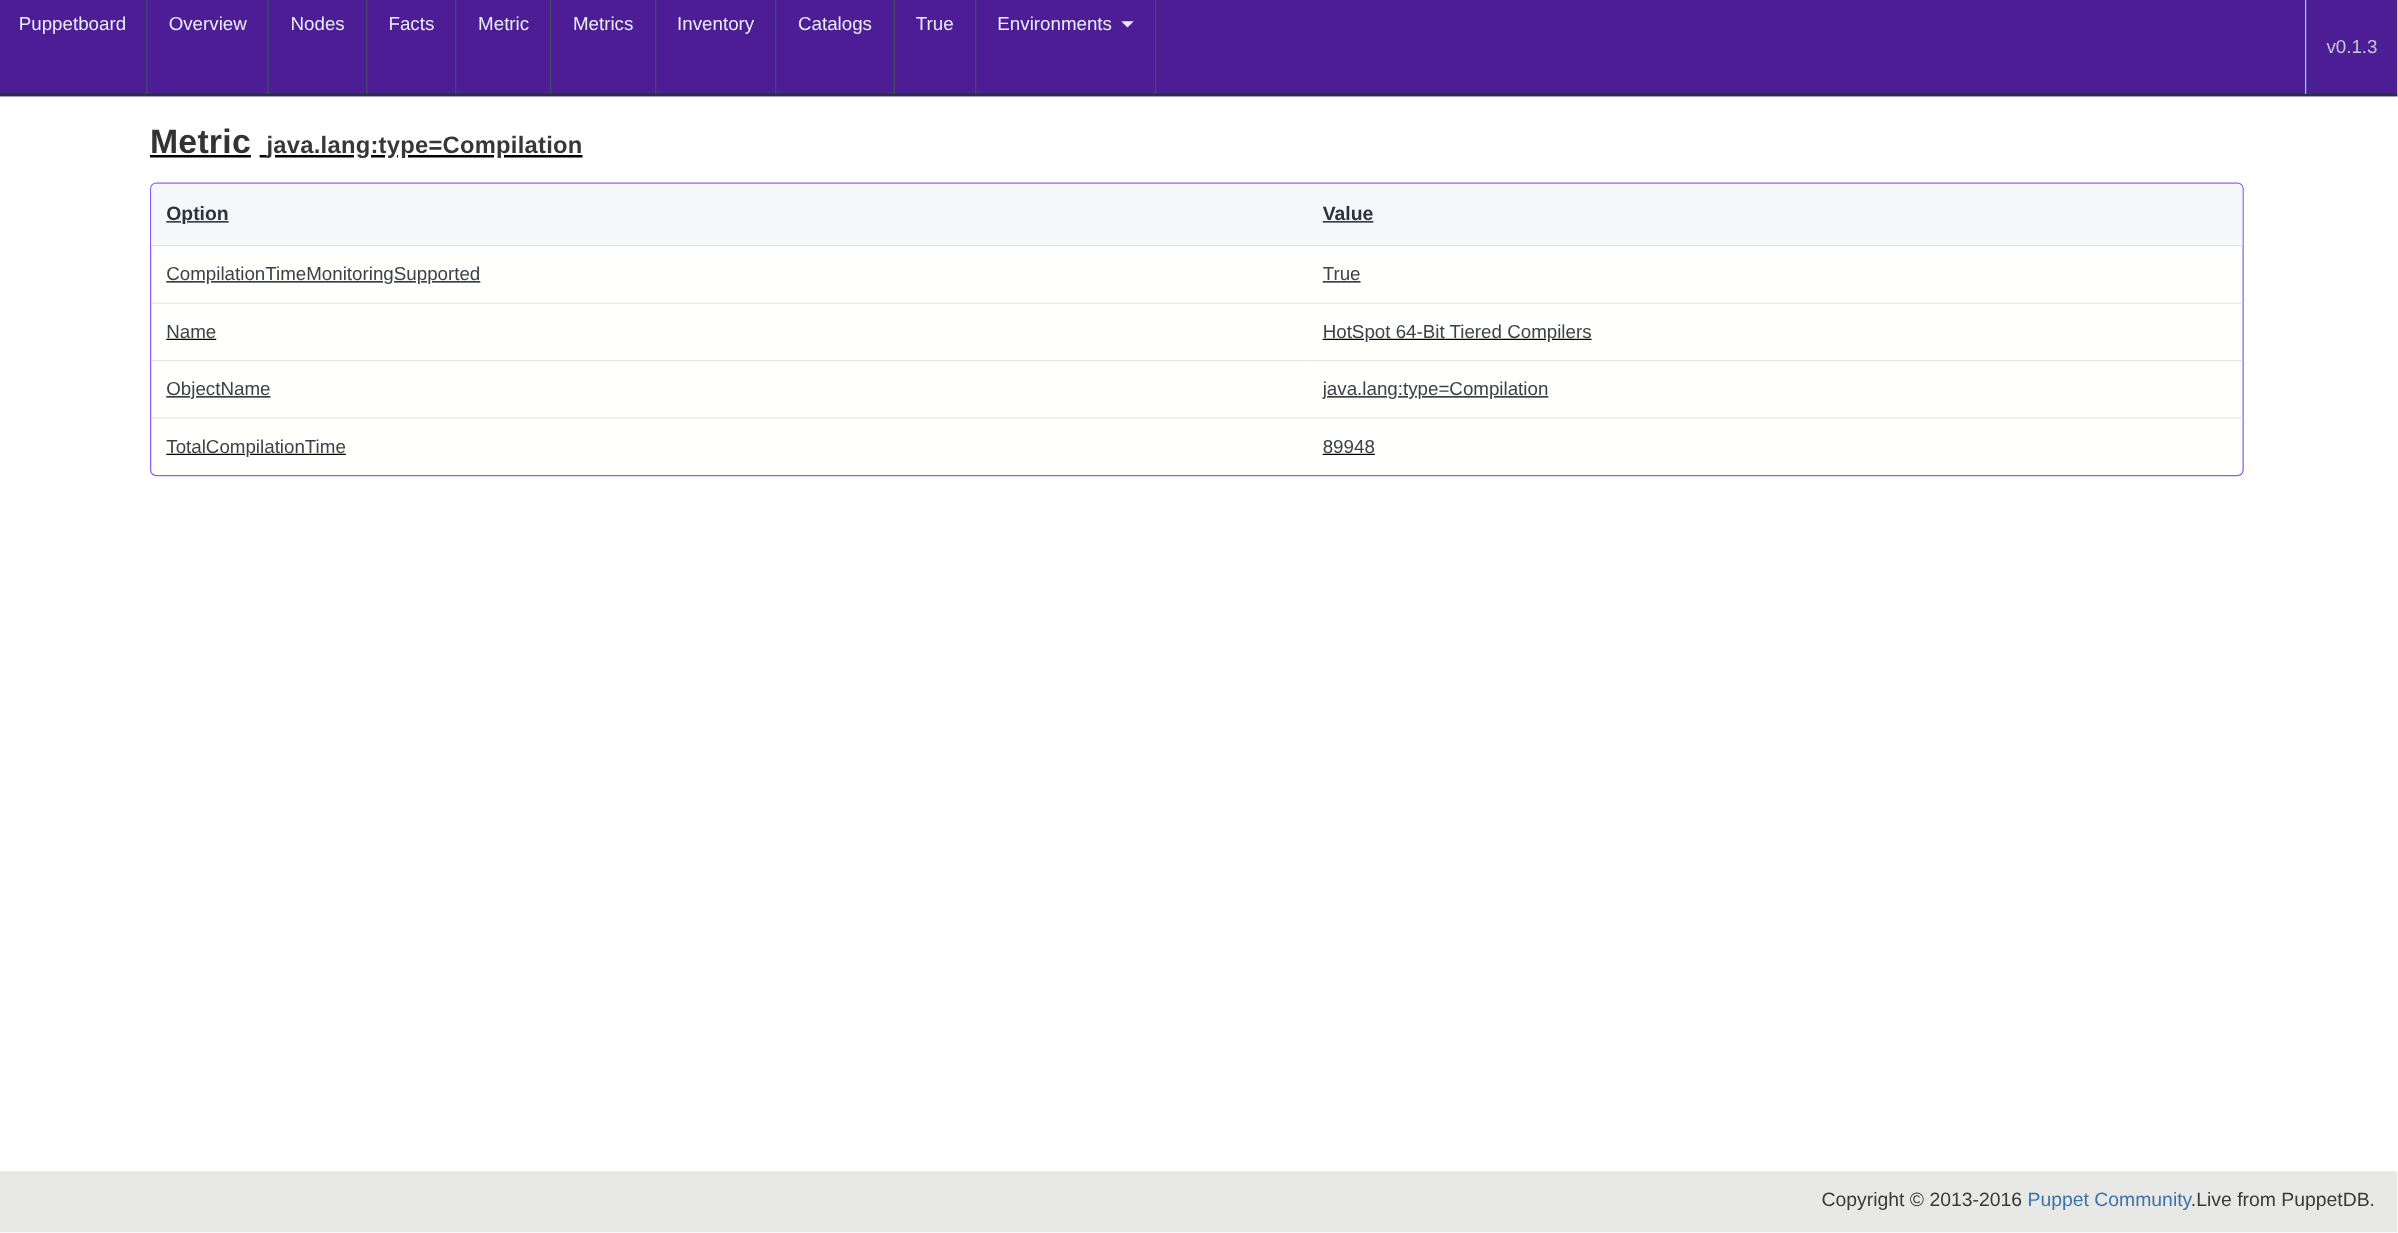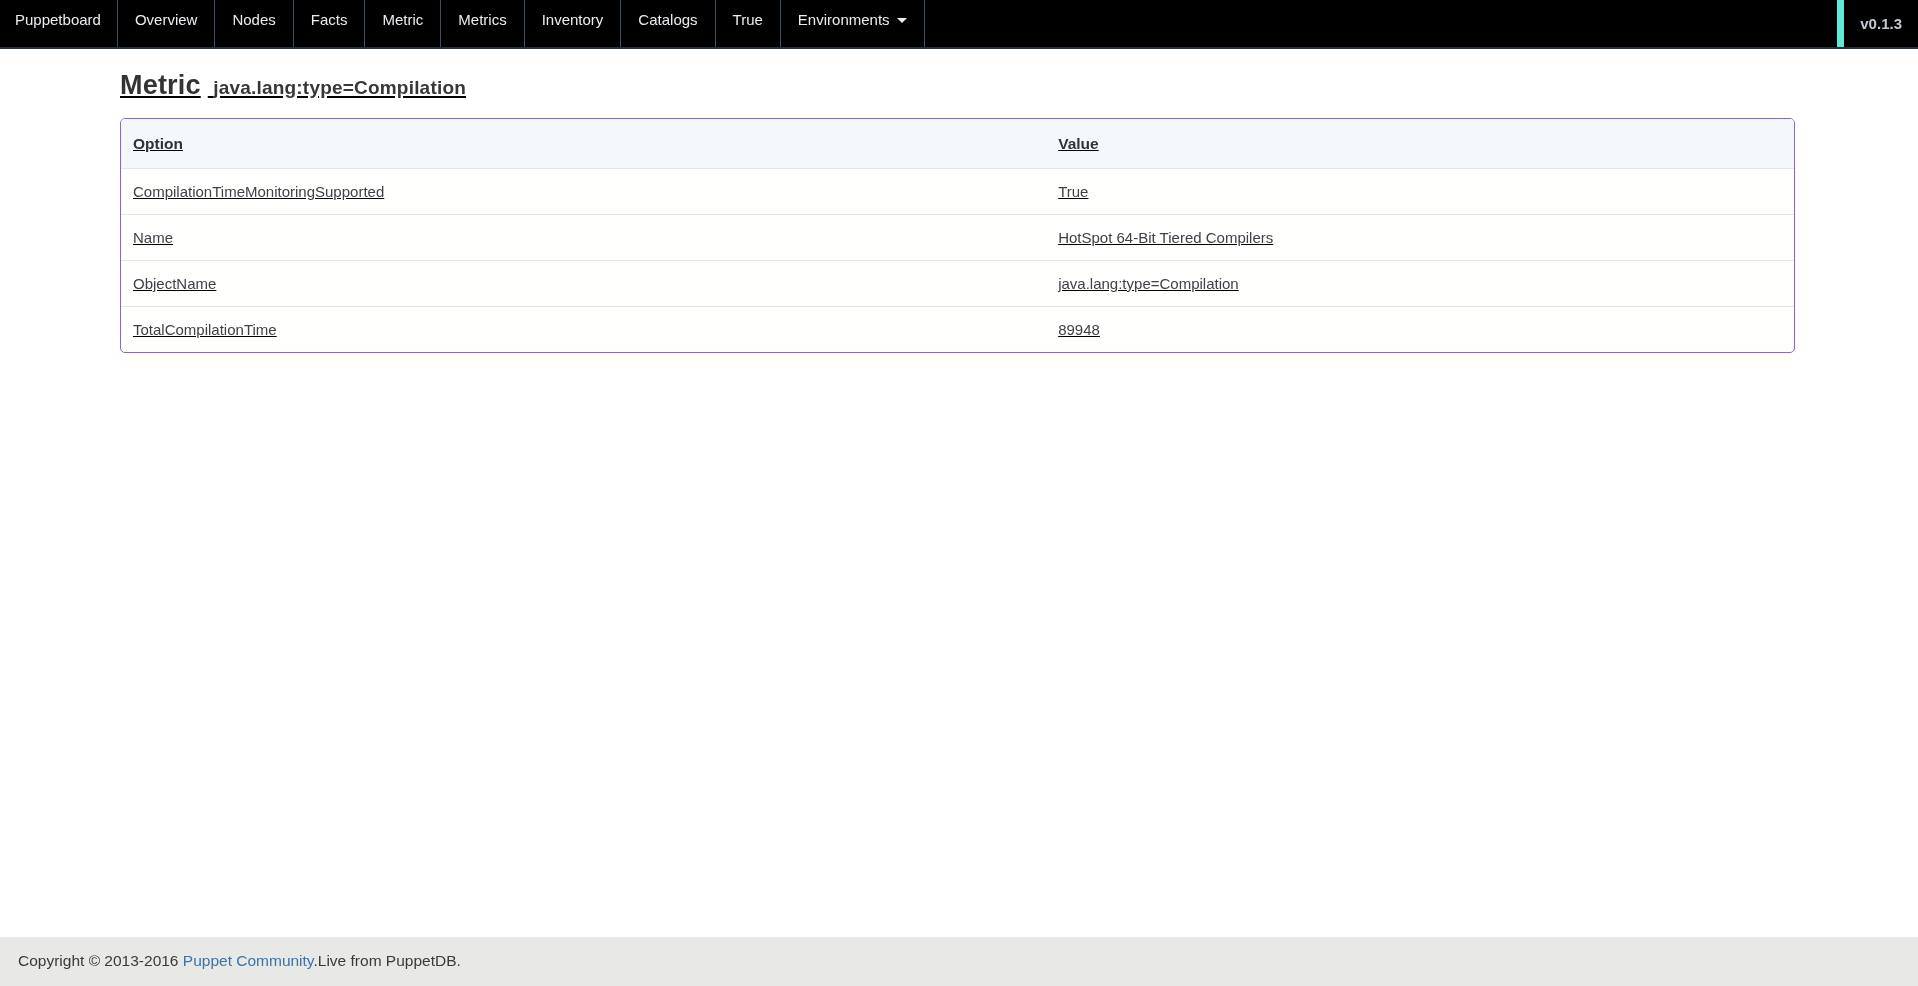--- a/index.html
+++ b/index.html
@@ -7,21 +7,21 @@
   body {
     margin: 0;
     background: #ffffff;
     font-family: "Liberation Sans", "DejaVu Sans", sans-serif;
     display: flex;
     flex-direction: column;
   }
 
   
   .navbar {
-    background: #000000;
+    background: #4c1d95;
     border-bottom: 2px solid #24313f;
     display: flex;
     justify-content: space-between;
     align-items: stretch;
     font-size: 15px;
     flex: 0 0 auto;
   }
   .navbar ul {
     display: flex;
     list-style: none;
@@ -41,24 +41,23 @@
   .caret {
     display: inline-block;
     margin-left: 7px;
     vertical-align: 2px;
     border-top: 5px solid #e9edf1;
     border-left: 5px solid transparent;
     border-right: 5px solid transparent;
   }
   .navbar .version {
     line-height: 39px;
-    padding: 4px 16px;
-    border-left: 7px solid #5eead4;
+    padding: 18px 16px;
+    border-left: 1px solid #5eead4;
     color: #c1c9d1;
-    font-weight: bold;
   }
 
   
   main { flex: 1 1 auto; text-decoration: underline; }
   .container { margin: 0 123px 0 120px; }
   h2.page-heading {
     margin: 21px 0 10px;
     font-size: 27px;
     font-weight: 700;
     color: #333333;
@@ -97,21 +96,21 @@
   }
   table.kv-table th:first-child,
   table.kv-table td:first-child { width: 55.3%; }
 
   
   footer {
     flex: 0 0 auto;
     background: #e8e8e7;
     padding: 15px 18px 16px 18px;
     display: flex;
-    justify-content: flex-start;
+    justify-content: flex-end;
     align-items: center;
     font-size: 15.5px;
     color: #3a3a3a;
   }
   footer a { color: #3c73a8; text-decoration: none; }
 </style>
 </head>
 <body>
 
 <nav class="navbar">

